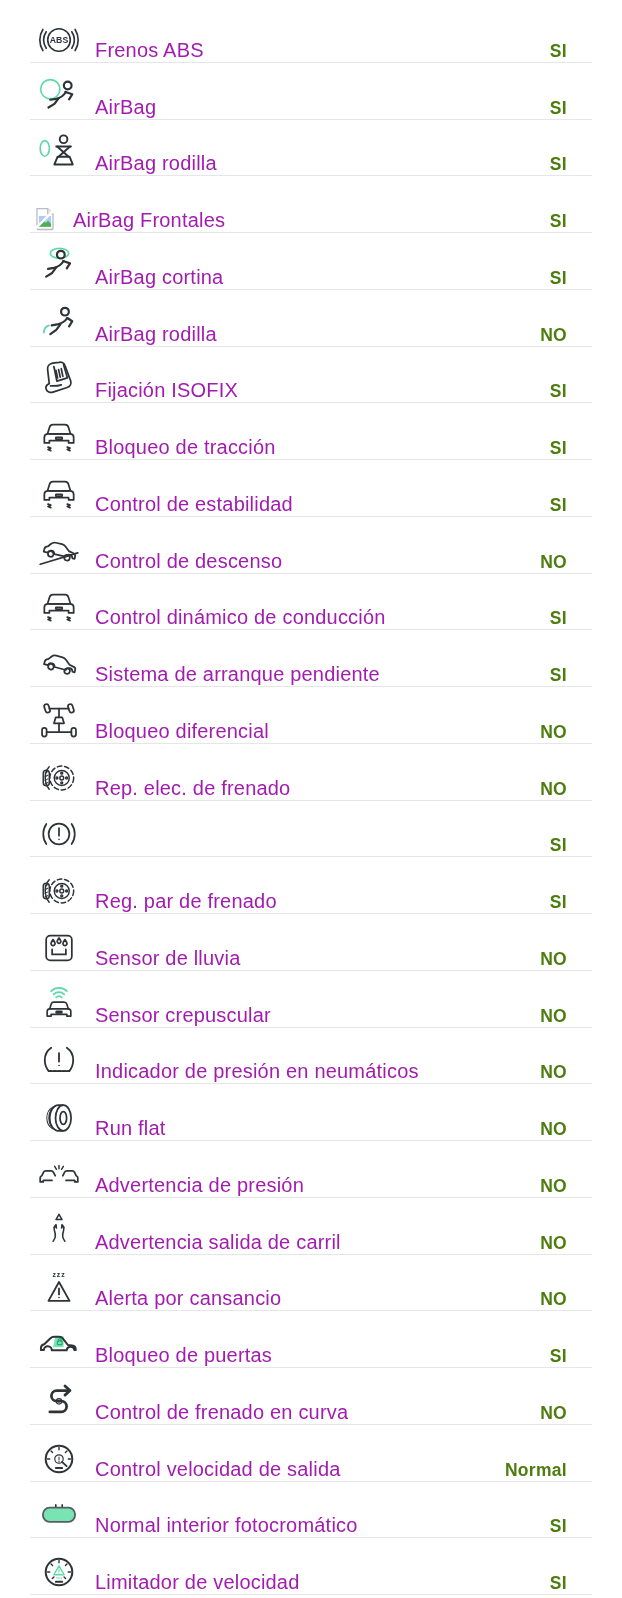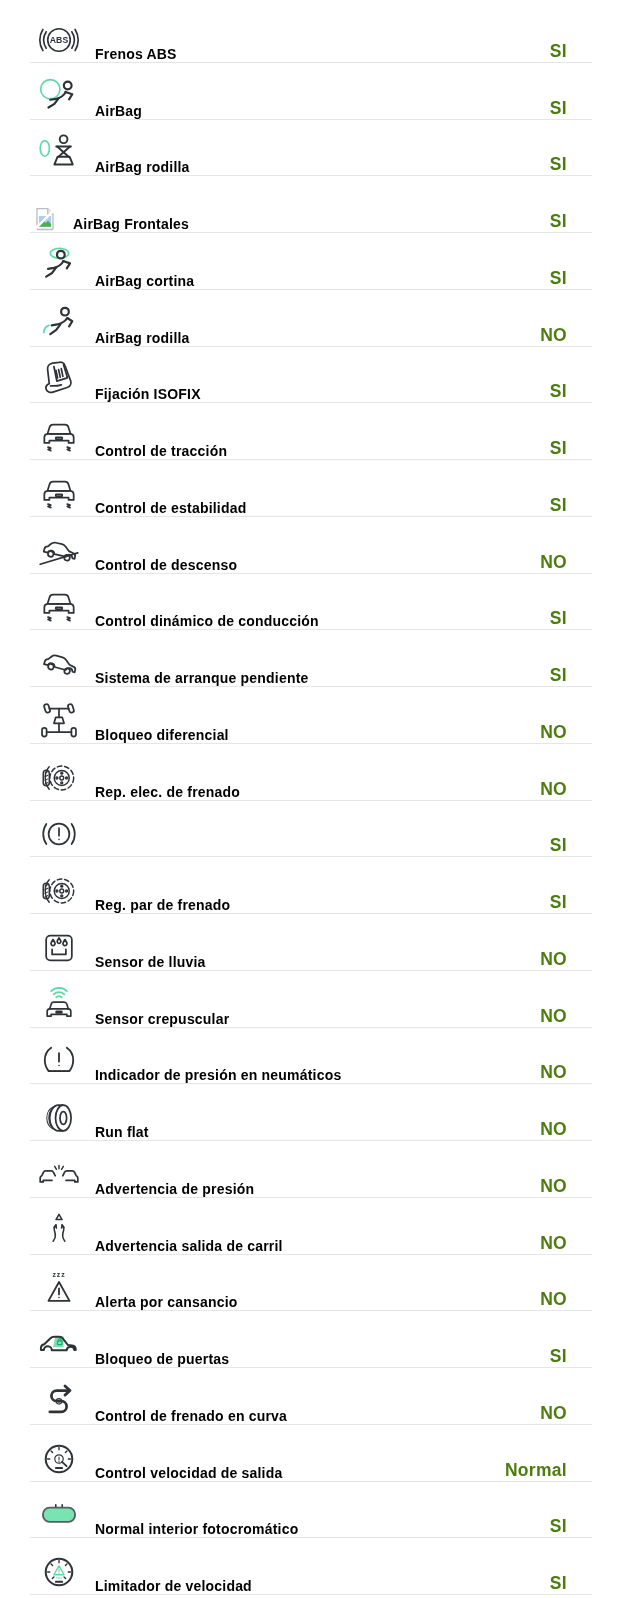--- a/index.html
+++ b/index.html
@@ -16,21 +16,21 @@
     border-bottom:1px solid #e5e6e7;
   }
   .icon-wrap{
     flex:0 0 58px;width:58px;display:flex;align-items:center;justify-content:center;
     margin-right:7px;
   }
   .row--missing-img .icon-wrap{
     flex:0 0 34px;width:34px;justify-content:flex-start;padding-left:2px;
   }
   .label{
-    font-size:14px;font-weight:700;color:#000000;letter-spacing:.2px;
+    font-size:20px;font-weight:400;color:#a21caf;letter-spacing:.2px;
     white-space:nowrap;
   }
   .value{
     margin-left:auto;padding-right:25px;
     font-size:17.5px;font-weight:700;color:#4d7c0f;letter-spacing:.3px;
     white-space:nowrap;
   }
   svg{display:block;}
 </style>
 </head>
@@ -147,21 +147,21 @@
     <span class="icon-wrap">
         <svg viewBox="0 0 48 48" width="44" height="44" fill="none" stroke="#2e3338" stroke-width="1.9" stroke-linecap="round" stroke-linejoin="round">
   <path d="M11.5 20.5l2.2-7.2c.5-1.7 2-2.8 3.8-2.8h13c1.8 0 3.3 1.1 3.8 2.8l2.2 7.2"></path>
   <path d="M11.5 20.5c-2.2.3-3.5 1.6-3.5 3.8v6.2h5.5V28h21v2.5H40v-6.2c0-2.2-1.3-3.5-3.5-3.8z"></path>
   <path d="M13.5 20.5h21"></path>
   <rect x="20.5" y="24.3" width="7" height="2.2" rx="0.6"></rect>
   <polyline points="12,35 15,36.2 12,37.6 15,38.8"></polyline>
   <polyline points="33,35 36,36.2 33,37.6 36,38.8"></polyline>
 </svg>
       </span>
-    <span class="label">Control de tracción</span>
+    <span class="label">Bloqueo de tracción</span>
     <span class="value">SI</span>
   </div>
 
   <div class="row">
     <span class="icon-wrap">
         <svg viewBox="0 0 48 48" width="44" height="44" fill="none" stroke="#2e3338" stroke-width="1.9" stroke-linecap="round" stroke-linejoin="round">
   <path d="M11.5 20.5l2.2-7.2c.5-1.7 2-2.8 3.8-2.8h13c1.8 0 3.3 1.1 3.8 2.8l2.2 7.2"></path>
   <path d="M11.5 20.5c-2.2.3-3.5 1.6-3.5 3.8v6.2h5.5V28h21v2.5H40v-6.2c0-2.2-1.3-3.5-3.5-3.8z"></path>
   <path d="M13.5 20.5h21"></path>
   <rect x="20.5" y="24.3" width="7" height="2.2" rx="0.6"></rect>

